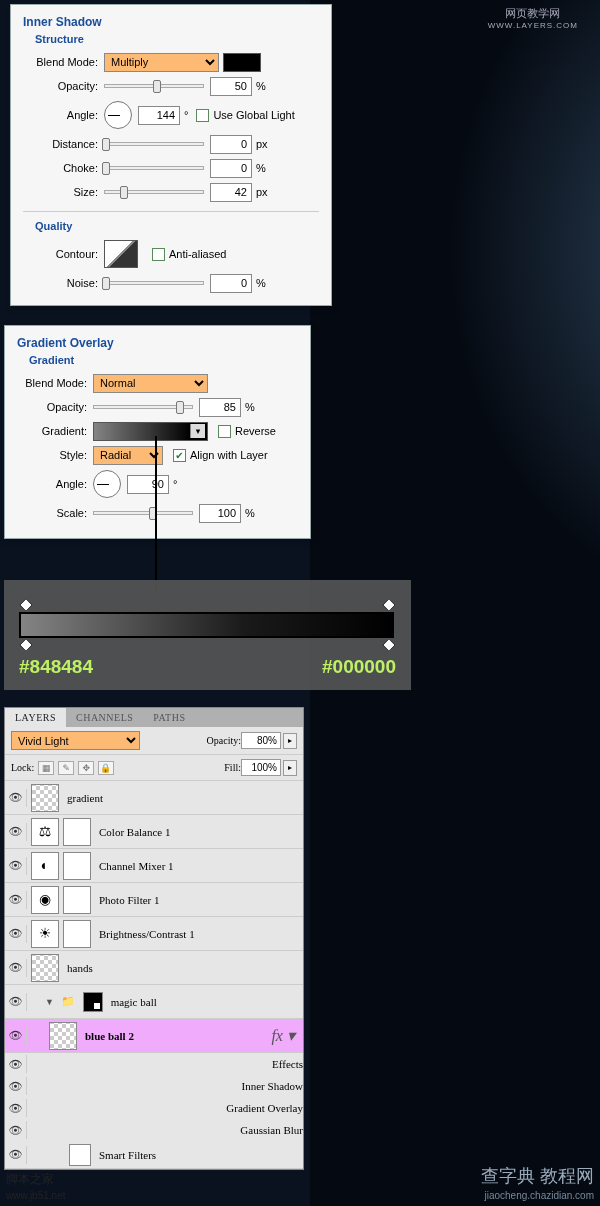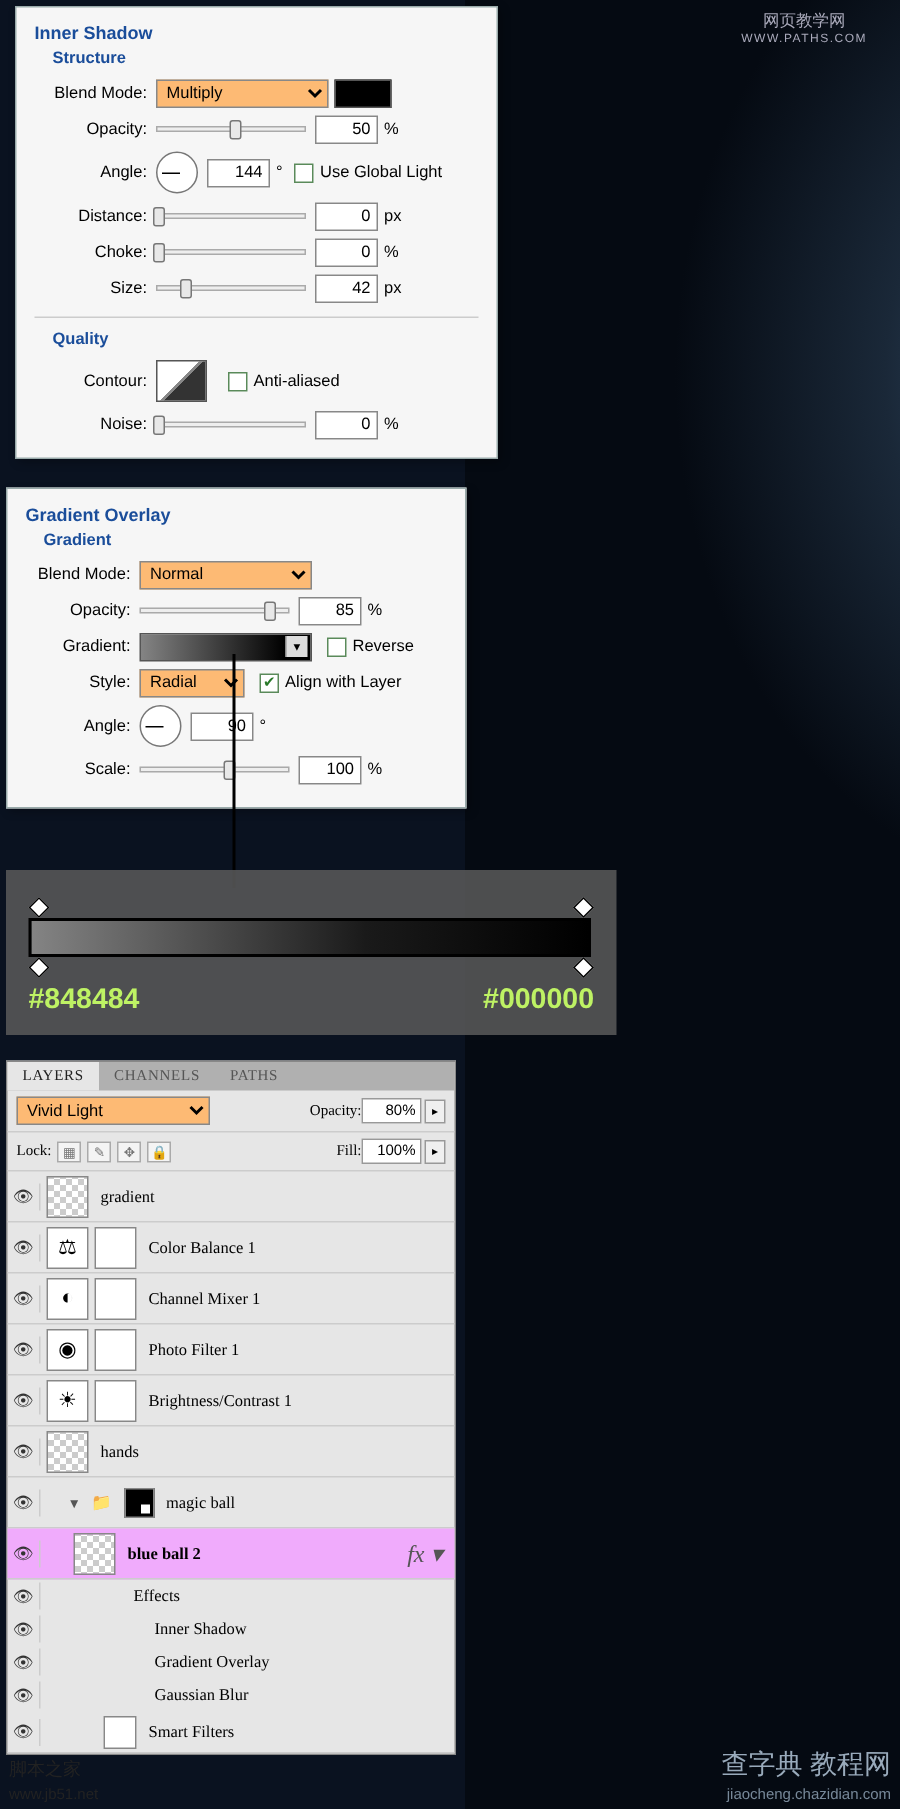--- a/index.html
+++ b/index.html
@@ -38,21 +38,21 @@
 .handle { width: 10px; height: 10px; background: #fff; border: 1px solid #000; transform: rotate(45deg); }
 .handle-row { display: flex; justify-content: space-between; padding: 0 2px; }
 .layers-panel { position: absolute; left: 4px; top: 707px; width: 300px; background: #E6E6E6; border: 1px solid #888; font-family: "Lucida Grande", Tahoma; }
 .tabs { display: flex; background: #b0b0b0; }
 .tab { padding: 4px 10px; font-size: 10px; color: #555; letter-spacing: .5px; }
 .tab.active { background: #E6E6E6; color: #222; }
 .lp-row { display: flex; align-items: center; padding: 4px 6px; border-bottom: 1px solid #ccc; font-size: 10px; }
 .lp-row .num-s { width: 40px; height: 17px; border: 1px solid #999; background: #fff; text-align: right; padding: 1px 3px; font-size: 10px; }
 .sm-btn { width: 14px; height: 16px; border: 1px solid #999; background: #f0f0f0; margin-left: 2px; font-size: 8px; display: inline-flex; align-items: center; justify-content: center; }
 .layer-row { display: flex; align-items: center; border-bottom: 1px solid #ccc; min-height: 34px; padding: 2px 0; }
-.layer-row.sub { min-height: 18px; border-bottom: none; }
+.layer-row.sub { min-height: 18px; border-bottom: none; justify-content: space-between; }
 .layer-row.sel { background: #f0abfc; }
 .eye { width: 22px; height: 18px; display: flex; align-items: center; justify-content: center; border-right: 1px solid #ccc; font-size: 12px; }
 .eye::before { content: '👁'; font-size: 11px; color: #333; }
 .thumb-sq { width: 28px; height: 28px; border: 1px solid #888; background: #fff; margin: 0 4px; flex: none; }
 .thumb-sq.checker { background: repeating-conic-gradient(#ccc 0 25%, #fff 0 50%) 0/8px 8px; }
 .thumb-sq.mask-b { background: #000; position: relative; }
 .thumb-sq.mask-b::after { content: ''; position: absolute; left: 10px; top: 10px; width: 6px; height: 6px; background: #fff; }
 .layer-name { font-size: 11px; margin-left: 4px; }
 .layer-name.bold { font-weight: bold; }
 .indent { width: 18px; flex: none; }
@@ -67,21 +67,21 @@
 .brand { position: absolute; right: 22px; top: 6px; color: #aab; font-size: 11px; text-align: center; }
 </style>
 </head>
 <body>
 
 <div class="canvas">
   <div class="bg-image"></div>
 
   <div class="brand">
     <div>网页教学网</div>
-    <div style="font-size:8px;letter-spacing:1px">WWW.PATHS.COM</div>
+    <div style="font-size:8px;letter-spacing:1px">WWW.LAYERS.COM</div>
   </div>
 
   <div class="panel panel1">
     <div class="fieldset-title">Inner Shadow</div>
     <div class="subtitle">Structure</div>
 
     <div class="row">
       <span class="label">Blend Mode:</span>
       <select class="select wide"><option>Multiply</option></select>
       <span class="swatch"></span>

